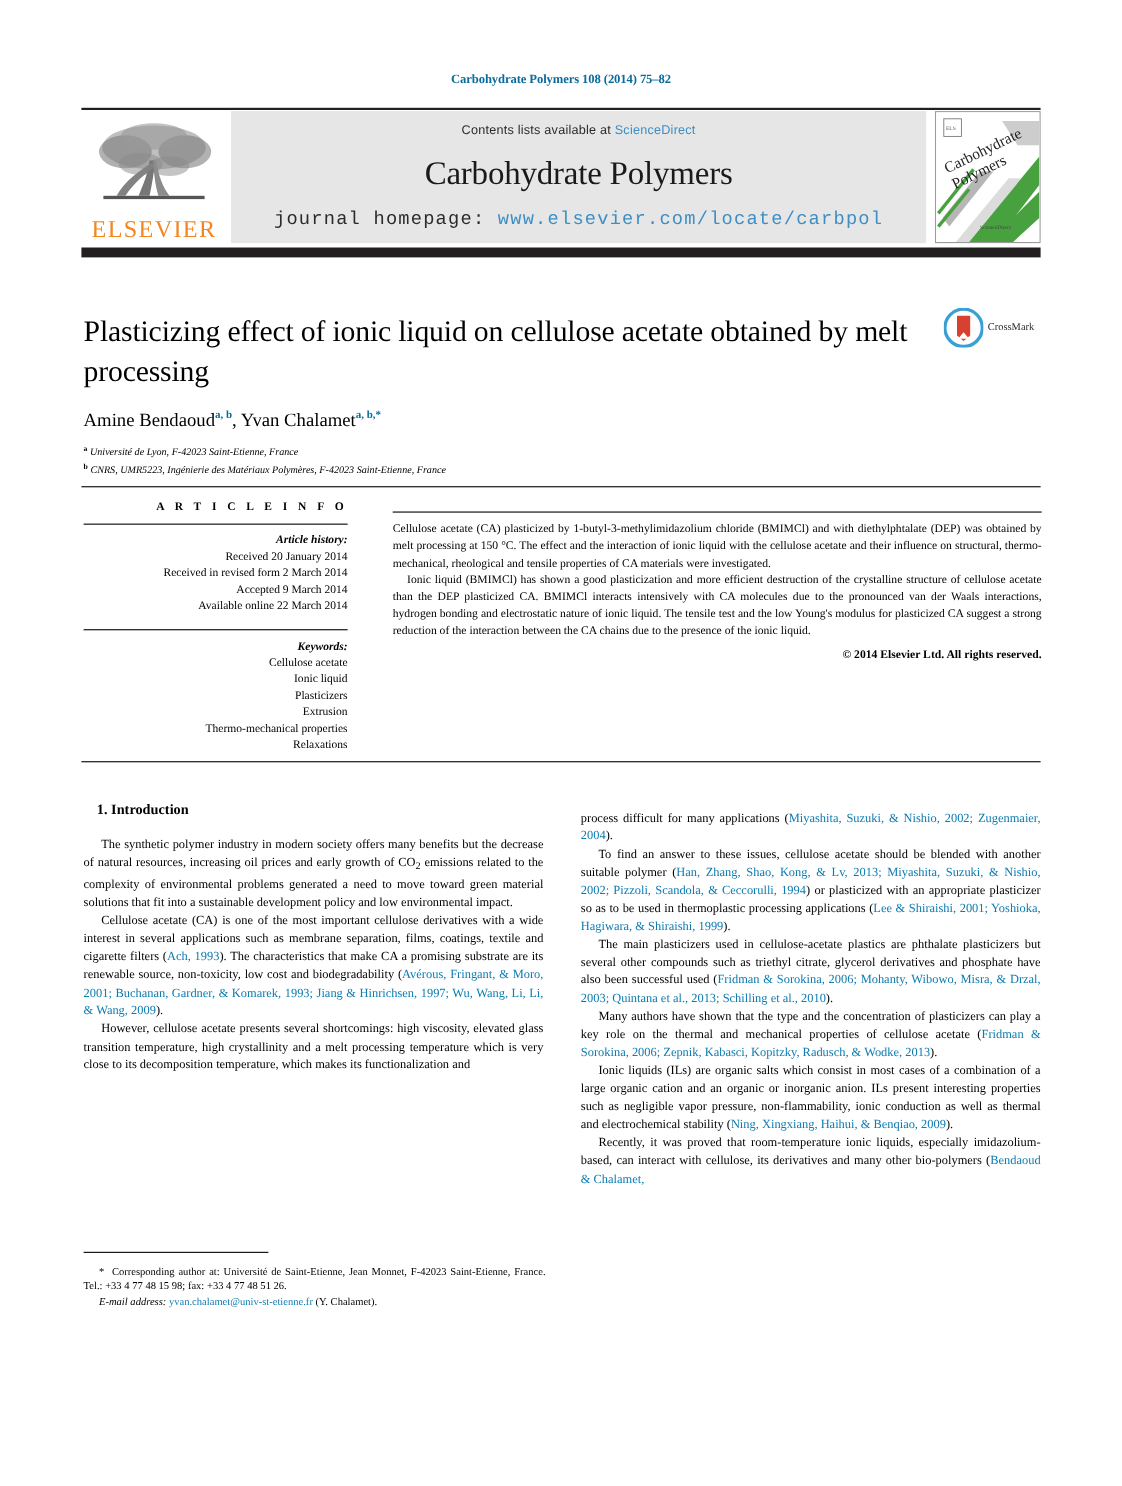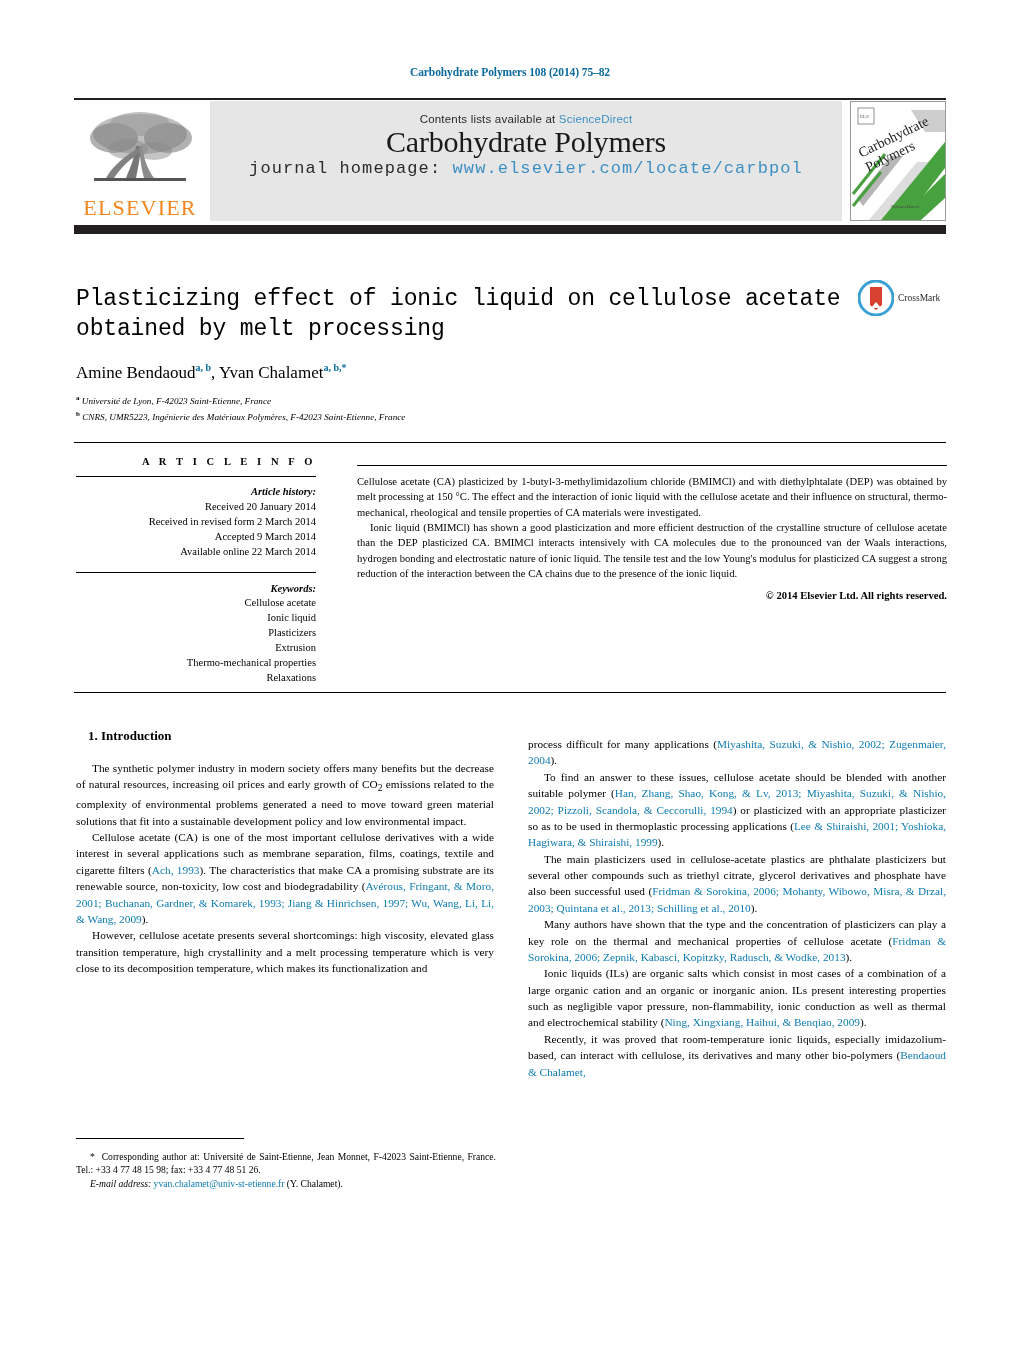--- a/index.html
+++ b/index.html
@@ -72,20 +72,21 @@
     letter-spacing: 1.2px;
     color: #f4861f;
     line-height: 1;
     margin-top: 1px;
   }
   .journal-band {
     flex: 1 1 auto;
     background: #e6e6e6;
     display: flex;
     flex-direction: column;
+    justify-content: space-between;
     align-items: center;
     padding: 12px 0 11px 0;
     box-sizing: border-box;
     margin-left: 4px;
     margin-right: 8px;
   }
   .contents-line {
     font-family: "Liberation Sans", sans-serif;
     font-size: 11.5px;
     color: #2b2b2b;
@@ -123,22 +124,22 @@
   }
 
   
   .title-block {
     position: absolute;
     left: 76px;
     top: 284px;
     width: 770px;
   }
   .paper-title {
-    font-family: Liberation Mono, monospace;
-    font-size: 23px;
+    font-family: Liberation Serif, serif;
+    font-size: 27px;
     line-height: 1.32;
     color: #000;
     font-weight: normal;
     margin: 0;
     letter-spacing: -0.15px;
   }
   .authors {
     font-family: "Liberation Serif", serif;
     font-size: 17px;
     margin-top: 17px;

